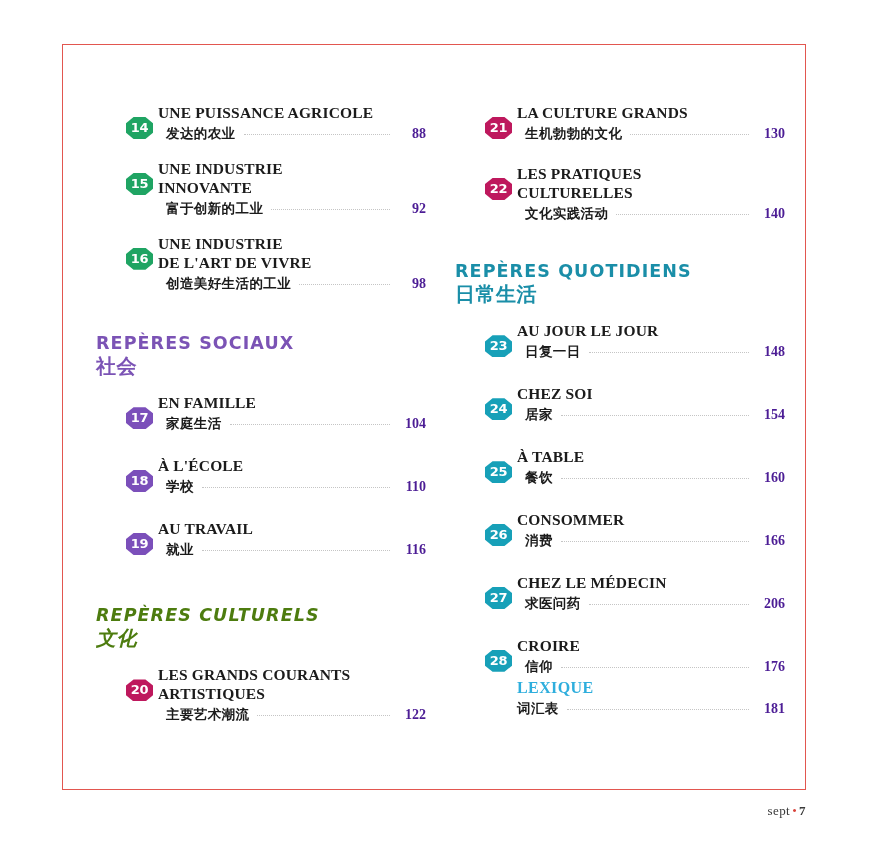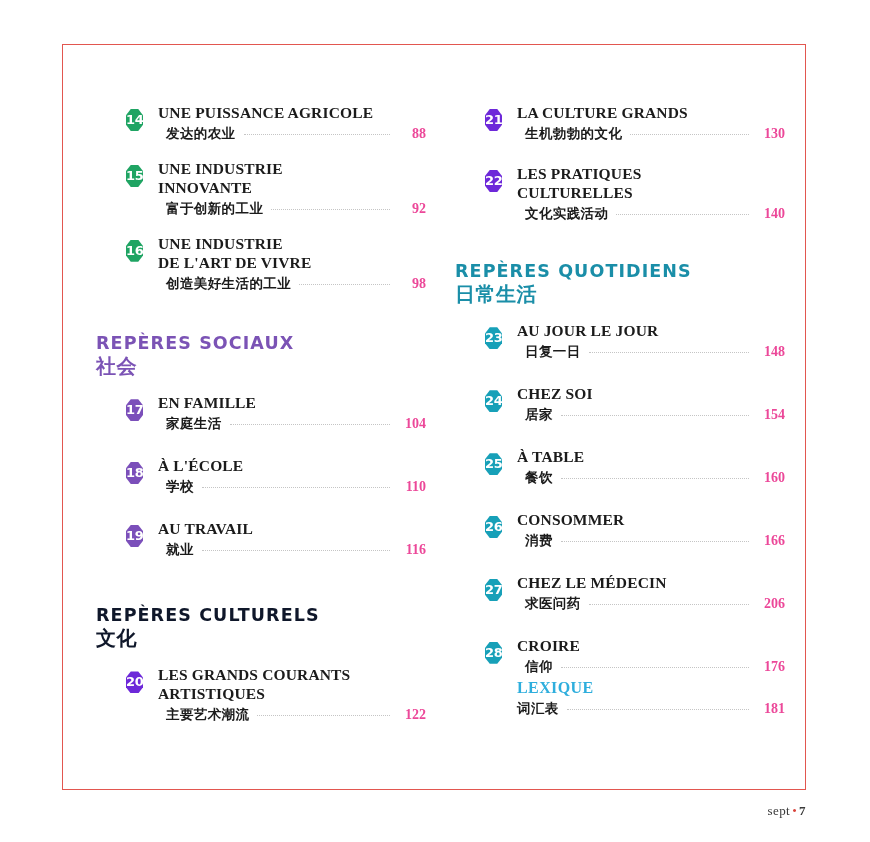--- a/index.html
+++ b/index.html
@@ -54,51 +54,51 @@
   }
   .section-heading .zh {
     display: block;
     font-family: "DejaVu Sans", sans-serif;
     font-weight: bold;
     font-size: 20px;
     letter-spacing: 0.5px;
     line-height: 1.35;
   }
   .sec-purple .fr, .sec-purple .zh { color: #7b53b5; }
-  .sec-orange .fr, .sec-orange .zh { color: #0f172a; }
+  .sec-orange .fr, .sec-orange .zh { color: #4d7c0f; font-style: italic; }
   .sec-teal   .fr, .sec-teal   .zh { color: #1a8ea8; }
 
   
   .entry {
     position: relative;
     padding-left: 62px;
     margin-bottom: 17px;
     min-height: 34px;
   }
   .entry:first-child { margin-top: 0; }
 
   .badge {
     position: absolute;
     left: 30px;
-    top: 5px;
-    width: 17px;
+    top: 13px;
+    width: 27px;
     height: 22px;
     -webkit-clip-path: polygon(28% 0%, 72% 0%, 100% 28%, 100% 72%, 72% 100%, 28% 100%, 0% 72%, 0% 28%);
     clip-path: polygon(28% 0%, 72% 0%, 100% 28%, 100% 72%, 72% 100%, 28% 100%, 0% 72%, 0% 28%);
     color: #ffffff;
     font-family: "DejaVu Sans", sans-serif;
     font-weight: bold;
     font-size: 13px;
     line-height: 22px;
     text-align: center;
     letter-spacing: -0.2px;
   }
   .b-green  { background: #1fa463; }
   .b-purple { background: #7b4fba; }
-  .b-orange { background: #6d28d9; }
+  .b-orange { background: #be185d; }
   .b-teal   { background: #17a0b8; }
 
   .title-fr {
     font-family: "Liberation Serif", serif;
     font-weight: bold;
     font-size: 15.5px;
     color: #1b1b1b;
     line-height: 1.22;
     letter-spacing: 0.15px;
     margin: 0;
@@ -124,21 +124,21 @@
     height: 1px;
     position: relative;
     top: -3px;
     border-bottom: 1.5px dotted #c5c5c5;
     min-width: 12px;
   }
   .page-num {
     font-family: "Liberation Serif", serif;
     font-weight: bold;
     font-size: 14px;
-    color: #ec4899;
+    color: #4c1d95;
     width: 30px;
     text-align: right;
     flex: 0 0 30px;
   }
 
   
   .lexique {
     position: relative;
     padding-left: 62px;
     margin-top: -4px;

